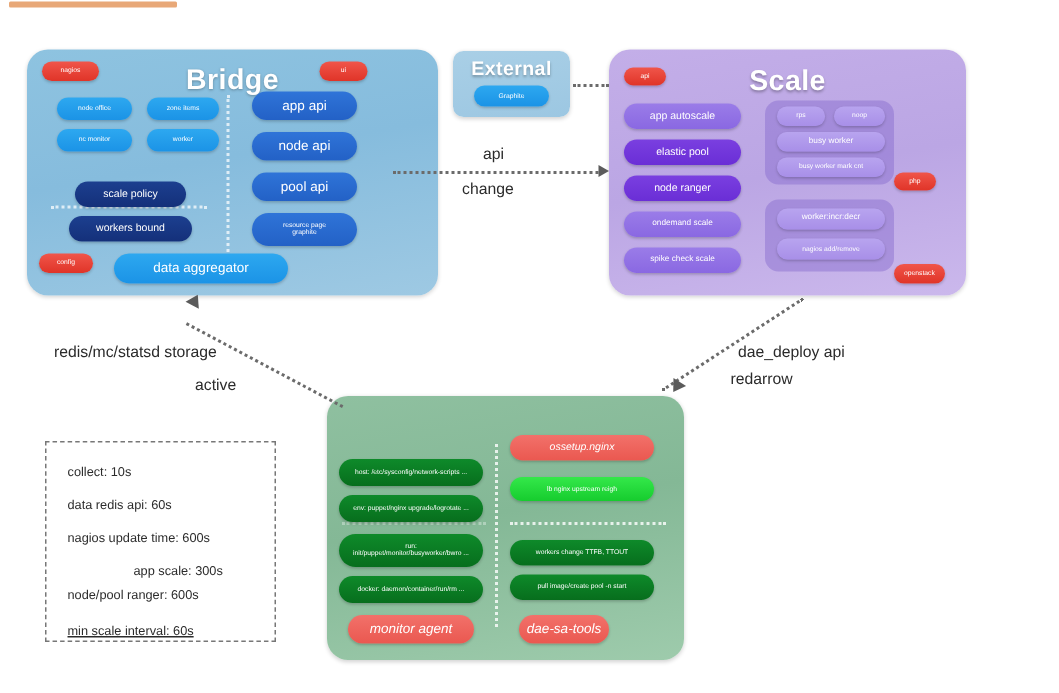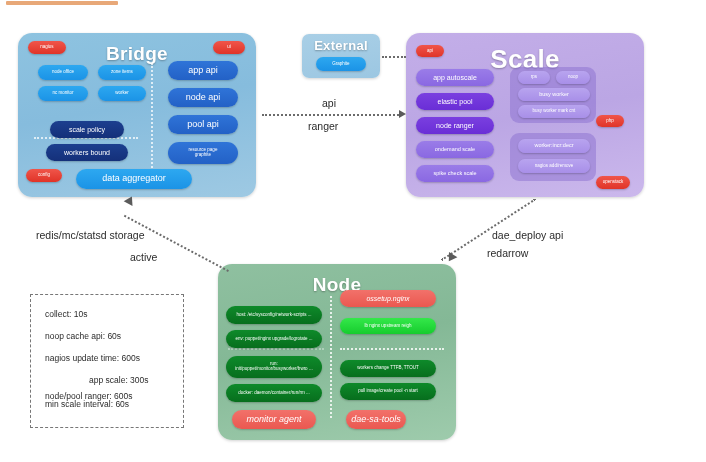--- a/index.html
+++ b/index.html
@@ -11,21 +11,21 @@
 
   
   .panel{position:absolute;border-radius:14px;}
   .panel-title{position:absolute;left:0;right:0;text-align:center;
                font-weight:bold;color:#ffffff;letter-spacing:.3px;
                text-shadow:0 1px 2px rgba(0,0,0,.30);}
 
   
   #bridge{left:18px;top:33px;width:238px;height:164px;
           background:linear-gradient(170deg,#8ec3e0 0%,#86bcdd 45%,#9ec9e3 100%);
-          box-shadow:0 1px 3px rgba(0,0,0,.18);}
+          box-shadow:0 1px 3px rgba(0,0,0,.18);padding-left:36px;}
   #bridge .panel-title{top:10px;font-size:19px;}
   .b-divider{position:absolute;left:133px;top:30px;width:0;height:120px;
              border-left:2px dotted rgba(255,255,255,.72);}
   .b-hdivider{position:absolute;left:16px;top:104px;width:104px;height:0;
               border-top:2px dotted rgba(255,255,255,.72);}
 
   
   .pill{position:absolute;border-radius:11px;display:flex;align-items:center;
         justify-content:center;text-align:center;color:#fff;line-height:1.05;
         box-shadow:0 1px 2px rgba(0,0,0,.22);}
@@ -47,21 +47,21 @@
   
   #external{left:302px;top:34px;width:78px;height:44px;
             background:linear-gradient(170deg,#a9cfe6,#9cc7e2);border-radius:7px;
             box-shadow:0 1px 3px rgba(0,0,0,.18);}
   #external .panel-title{top:4px;font-size:13px;}
 
   
   #scale{left:406px;top:33px;width:238px;height:164px;
          background:linear-gradient(170deg,#c3aee8 0%,#bba6e4 50%,#cbb8ec 100%);
          box-shadow:0 1px 3px rgba(0,0,0,.18);}
-  #scale .panel-title{top:11px;font-size:26px;}
+  #scale .panel-title{top:11px;font-size:19px;}
   .subbox{position:absolute;border-radius:9px;
           background:rgba(136,108,206,.48);}
 
   
   #node{left:218px;top:264px;width:238px;height:176px;
         background:linear-gradient(170deg,#8fc0a0 0%,#84b896 45%,#9ecbac 100%);
         box-shadow:0 1px 3px rgba(0,0,0,.18);}
   #node .panel-title{top:10px;font-size:19px;}
   .n-divider{position:absolute;left:112px;top:32px;width:0;height:122px;
              border-left:2px dotted rgba(255,255,255,.80);}
@@ -136,21 +136,20 @@
   <div class="pill purple-pale tiny" style="left:150px;top:38px;width:34px;height:13px;">noop</div>
   <div class="pill purple-pale xs" style="left:112px;top:55px;width:72px;height:13px;">busy worker</div>
   <div class="pill purple-pale tiny" style="left:112px;top:72px;width:72px;height:13px;">busy worker mark cnt</div>
 
   <div class="subbox" style="left:104px;top:100px;width:86px;height:48px;"></div>
   <div class="pill purple-pale xs" style="left:112px;top:106px;width:72px;height:14px;">worker:incr:decr</div>
   <div class="pill purple-pale tiny" style="left:112px;top:126px;width:72px;height:14px;">nagios add/remove</div>
 </div>
 
 <div class="panel" id="node">
-  <div class="panel-title">Node</div>
   <div class="n-divider"></div>
   <div class="n-hdivider"></div>
   <div class="n-hdivider2"></div>
 
   <div class="pill green-dk tiny" style="left:8px;top:42px;width:96px;height:18px;">host: /etc/sysconfig/network-scripts ...</div>
   <div class="pill green-dk tiny" style="left:8px;top:66px;width:96px;height:18px;">env: puppet/nginx upgrade/logrotate ...</div>
   <div class="pill green-dk tiny" style="left:8px;top:92px;width:96px;height:22px;white-space:pre-line;">run:
 init/puppet/monitor/busyworker/bwro ...</div>
   <div class="pill green-dk tiny" style="left:8px;top:120px;width:96px;height:18px;">docker: daemon/container/run/rm ...</div>
 
@@ -158,33 +157,33 @@
   <div class="pill green-br tiny" style="left:122px;top:54px;width:96px;height:16px;">lb nginx upstream reigh</div>
   <div class="pill green-dk tiny" style="left:122px;top:96px;width:96px;height:17px;">workers change TTFB, TTOUT</div>
   <div class="pill green-dk tiny" style="left:122px;top:119px;width:96px;height:17px;">pull image/create pool -n start</div>
 
   <div class="pill red-soft md" style="left:14px;top:146px;width:84px;height:19px;">monitor agent</div>
   <div class="pill red-soft md" style="left:128px;top:146px;width:60px;height:19px;">dae-sa-tools</div>
 </div>
 
 <div id="legend">
   <div style="top:14px;">collect: 10s</div>
-  <div style="top:36px;">noop cache api: 60s</div>
+  <div style="top:36px;">data redis api: 60s</div>
   <div style="top:58px;">nagios update time: 600s</div>
   <div style="top:80px;padding-left:44px;">app scale: 300s</div>
   <div style="top:96px;">node/pool ranger: 600s</div>
-  <div style="top:104px;">min scale interval: 60s</div>
+  <div style="top:120px;text-decoration:underline;">min scale interval: 60s</div>
 </div>
 
 <div class="dotline" style="left:382px;top:56px;width:24px;"></div>
 
 <div class="dotline" style="left:262px;top:114px;width:140px;"></div>
 <div class="arrowhead" style="left:399px;top:110px;border-top:4px solid transparent;border-bottom:4px solid transparent;border-left:7px solid #5b5b5b;"></div>
 <div class="arrowlabel" style="left:322px;top:97px;">api</div>
-<div class="arrowlabel" style="left:308px;top:120px;">ranger</div>
+<div class="arrowlabel" style="left:308px;top:120px;">change</div>
 
 <div class="diag" style="left:228px;top:272px;width:118px;transform:rotate(208deg);"></div>
 <div class="arrowhead" style="left:125px;top:196px;border-left:5px solid transparent;border-right:5px solid transparent;border-bottom:8px solid #5b5b5b;transform:rotate(28deg);"></div>
 <div class="arrowlabel" style="left:36px;top:229px;">redis/mc/statsd storage</div>
 <div class="arrowlabel" style="left:130px;top:251px;">active</div>
 
 <div class="diag" style="left:536px;top:200px;width:112px;transform:rotate(147deg);"></div>
 <div class="arrowhead" style="left:446px;top:254px;border-left:5px solid transparent;border-right:5px solid transparent;border-top:8px solid #5b5b5b;transform:rotate(33deg);"></div>
 <div class="arrowlabel" style="left:492px;top:229px;">dae_deploy api</div>
 <div class="arrowlabel" style="left:487px;top:247px;">redarrow</div>

